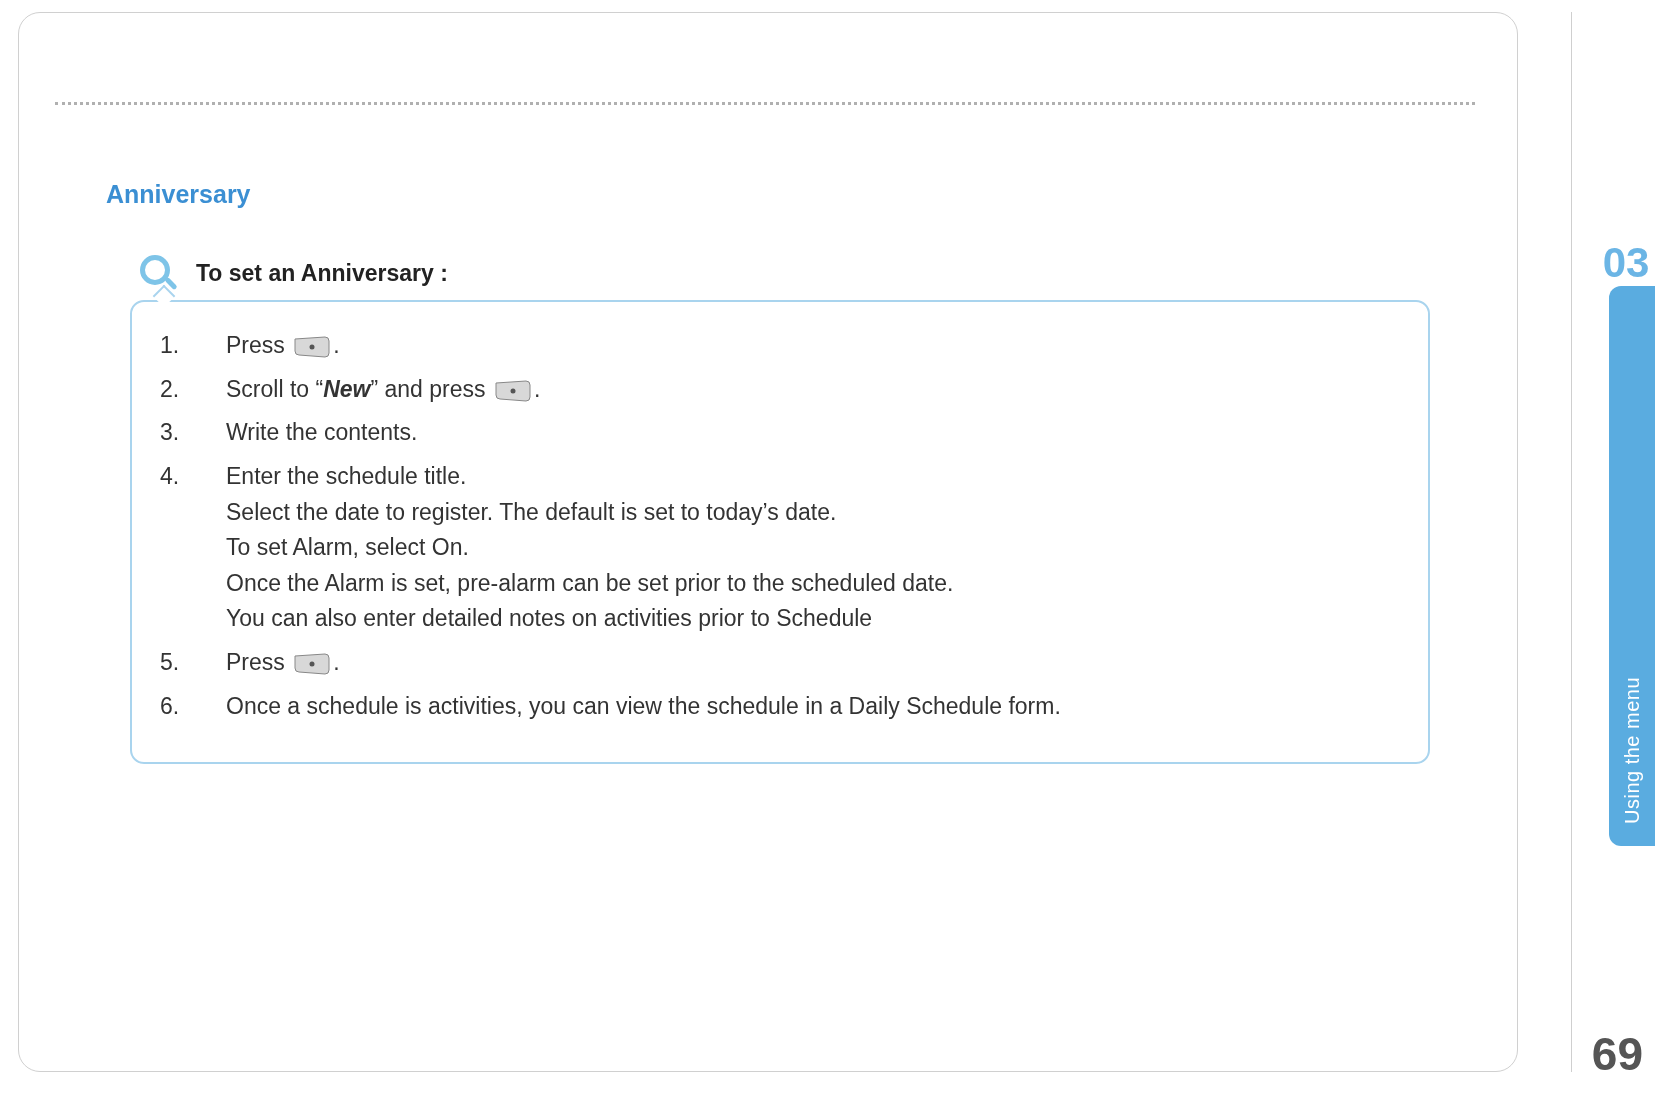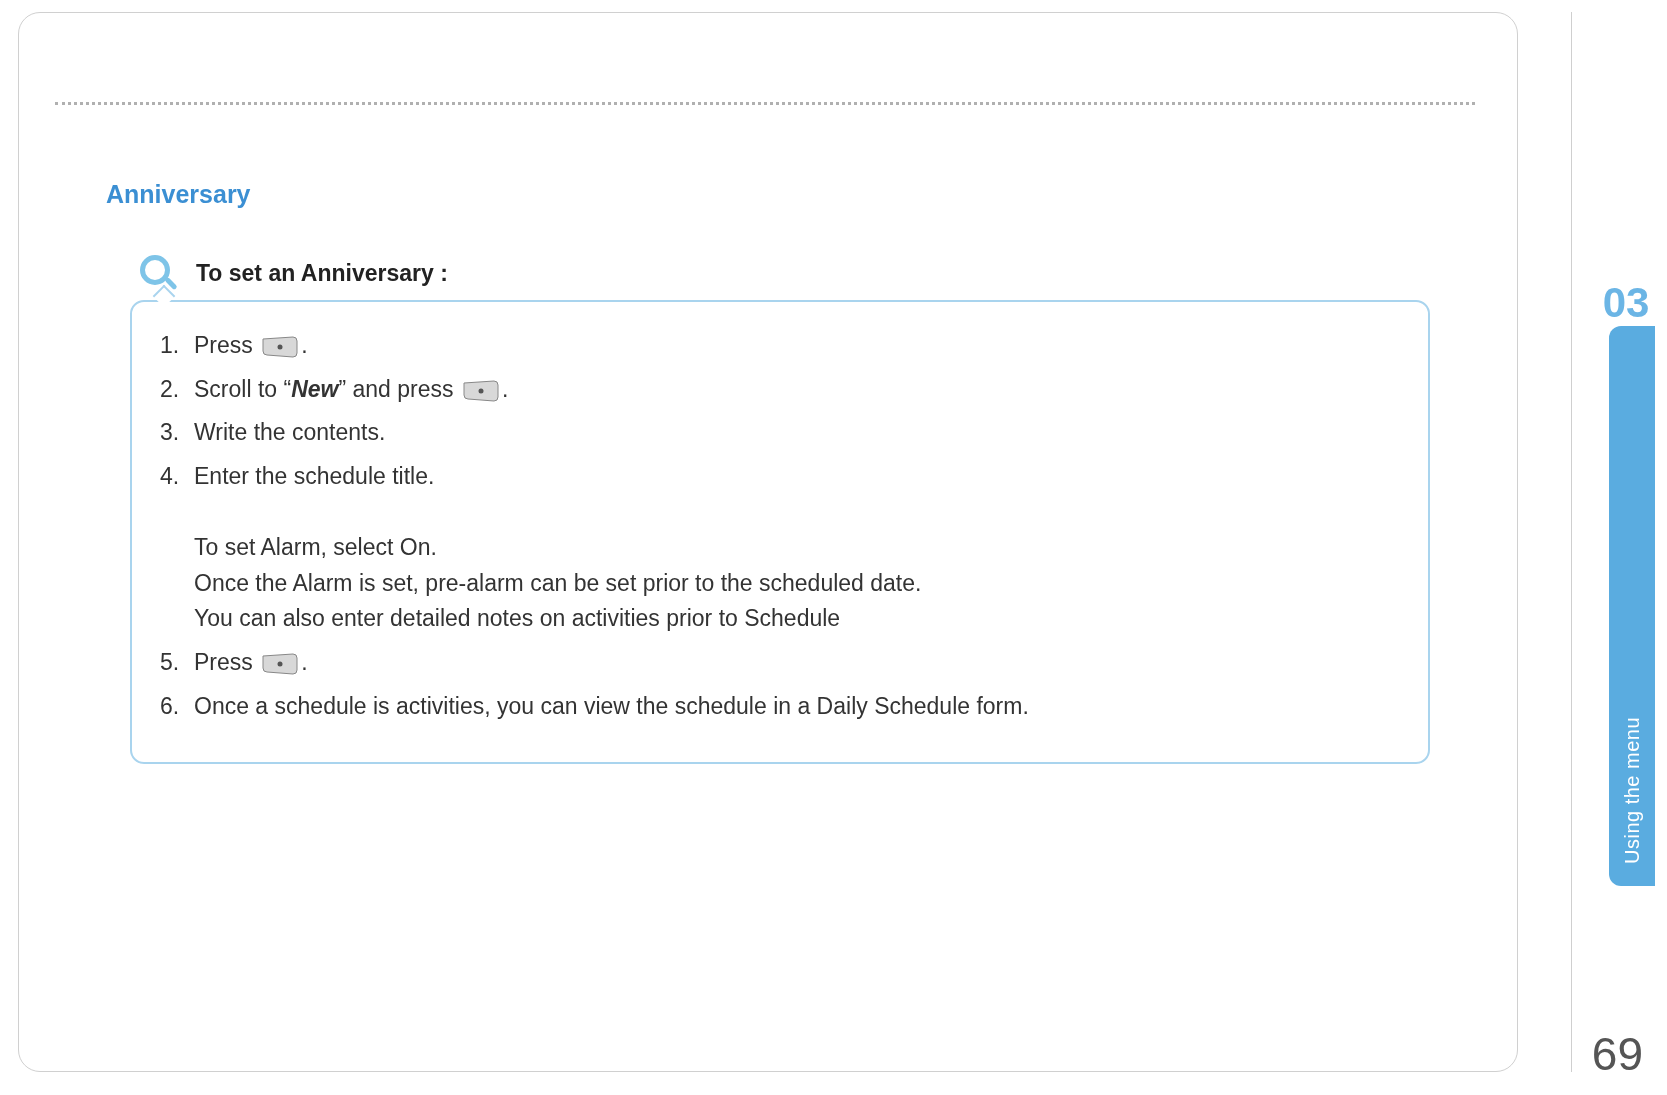--- a/index.html
+++ b/index.html
@@ -97,36 +97,35 @@
   .li {
     display: flex;
     font-size: 23px;
     color: #333;
     line-height: 1.55;
     margin-bottom: 8px;
   }
   .li .num {
     min-width: 34px;
   }
-  .li .body { flex: 1; }
+  .li .body { flex: 1; margin-left: 32px; }
   .bold { font-weight: bold; font-style: italic; }
   .key-icon {
     display: inline-block;
     vertical-align: middle;
     margin: 0 2px;
   }
   .key-icon svg { display: block; }
 
   .side-tab {
     position: absolute;
     right: 12px;
     top: 238px;
     width: 58px;
     height: 620px;
-    margin-top: 40px;
   }
   .tab-num {
     position: absolute;
     top: 0;
     right: 0;
     width: 58px;
     height: 50px;
     font-size: 42px;
     font-weight: bold;
     color: #6bb5e5;
@@ -164,21 +163,21 @@
     top: 12px;
     width: 0;
     height: 1060px;
     border-left: 1px solid #cfcfcf;
   }
   .page-number {
     position: absolute;
     right: 24px;
     bottom: 14px;
     font-size: 46px;
-    font-weight: normal;
+    font-weight: bold;
     color: #555;
   }
 </style>
 </head>
 <body>
 
 <div class="page">
   <div class="frame"></div>
   <div class="dotted-rule"></div>
 
@@ -215,21 +214,21 @@
 
       <div class="li">
         <span class="num">3.</span>
         <span class="body"> Write the contents.</span>
       </div>
 
       <div class="li">
         <span class="num">4.</span>
         <span class="body">
           <span>Enter the schedule title.</span><br>
-          <br>
+          <span>Select the date to register. The default is set to today’s date.</span><br>
           <span>To set Alarm, select On.</span><br>
           <span>Once the Alarm is set, pre-alarm can be set prior to the scheduled date.</span><br>
           <span>You can also enter detailed notes on activities prior to Schedule</span><br>
         </span>
       </div>
 
       <div class="li">
         <span class="num">5.</span>
         <span class="body">
           <span>Press </span><span class="key-icon"><svg width="38" height="22">

